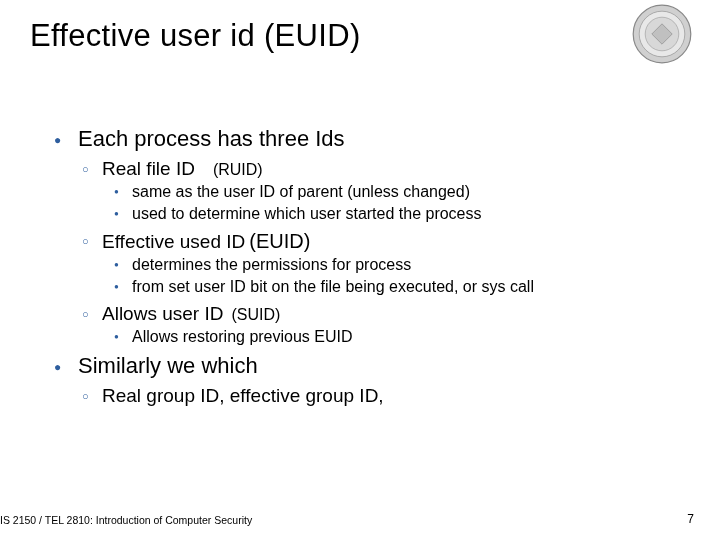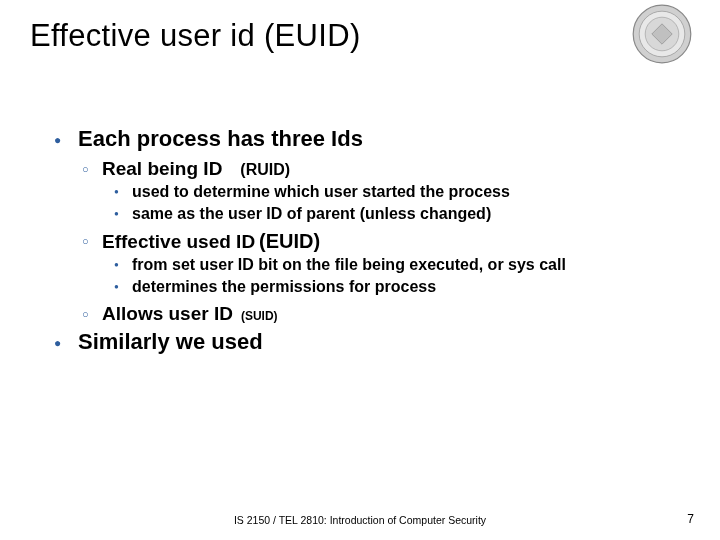--- a/index.html
+++ b/index.html
@@ -27,21 +27,20 @@
   }
   .seal {
     position: absolute;
     top: 4px;
     right: 28px;
     width: 60px;
     height: 60px;
   }
   .content {
     padding-left: 48px;
-    font-weight: bold;
   }
   .l1 {
     font-size: 22px;
     margin-bottom: 6px;
     position: relative;
   }
   .l1::before {
     content: "●";
     color: #2e5e9e;
     font-size: 12px;
@@ -69,21 +68,21 @@
   .l2 .paren {
     font-size: 16px;
     padding-left: 18px;
     margin-top: 25px;
   }
   .l2 .paren-close {
     font-size: 20px;
     padding-left: 4px;
   }
   .l2 .paren-mid {
-    font-size: 12px;
+    font-size: 16px;
     padding-left: 8px;
   }
   .l3-group {
     padding-left: 30px;
     margin-bottom: 6px;
   }
   .l3 {
     font-size: 16px;
     margin-bottom: 2px;
     position: relative;
@@ -95,21 +94,21 @@
     font-size: 8px;
     position: absolute;
     left: -18px;
     top: 5px;
   }
   .footer-text {
     position: absolute;
     bottom: 14px;
     left: 0;
     width: 100%;
-    text-align: center;
+    text-align: left;
     font-size: 10.5px;
     color: #000;
   }
   .page-num {
     position: absolute;
     bottom: 14px;
     right: 26px;
     font-size: 12px;
     color: #000;
   }
@@ -127,41 +126,49 @@
   </svg>
 
   <div class="title">Effective user id (EUID)</div>
 
   <div class="content">
 
     <div class="l1">Each process has three Ids</div>
     <div class="l2-group">
 
       <div class="l2">
-        <span>Real being ID</span><span class="paren">(RUID)</span>
+        <span>Real file ID</span><span class="paren">(RUID)</span>
       </div>
       <div class="l3-group">
+        <div class="l3">same as the user ID of parent (unless changed)</div>
         <div class="l3">used to determine which user started the process</div>
-        <div class="l3">same as the user ID of parent (unless changed)</div>
       </div>
 
       <div class="l2">
         <span>Effective used ID</span><span class="paren-close">(EUID)</span>
       </div>
       <div class="l3-group">
+        <div class="l3">determines the permissions for process</div>
         <div class="l3">from set user ID bit on the file being executed, or sys call</div>
-        <div class="l3">determines the permissions for process</div>
       </div>
 
       <div class="l2">
         <span>Allows user ID</span><span class="paren-mid">(SUID)</span>
       </div>
+      <div class="l3-group">
+        <div class="l3">Allows restoring previous EUID</div>
+      </div>
 
     </div>
 
-    <div class="l1">Similarly we used</div>
+    <div class="l1">Similarly we which</div>
+    <div class="l2-group">
+      <div class="l2">
+        <span>Real group ID, effective group ID,</span>
+      </div>
+    </div>
 
   </div>
 
   <div class="footer-text">IS 2150 / TEL 2810: Introduction of Computer Security</div>
   <div class="page-num">7</div>
 
 </div>
 
 </body></html>

